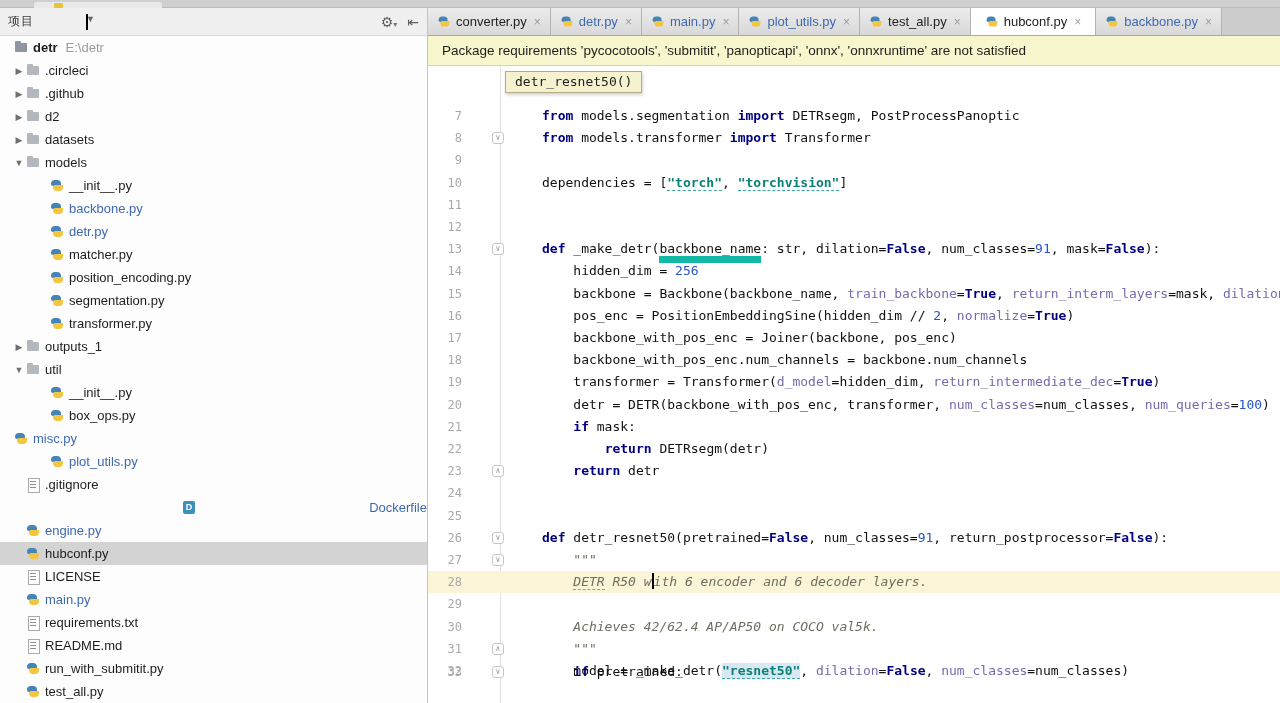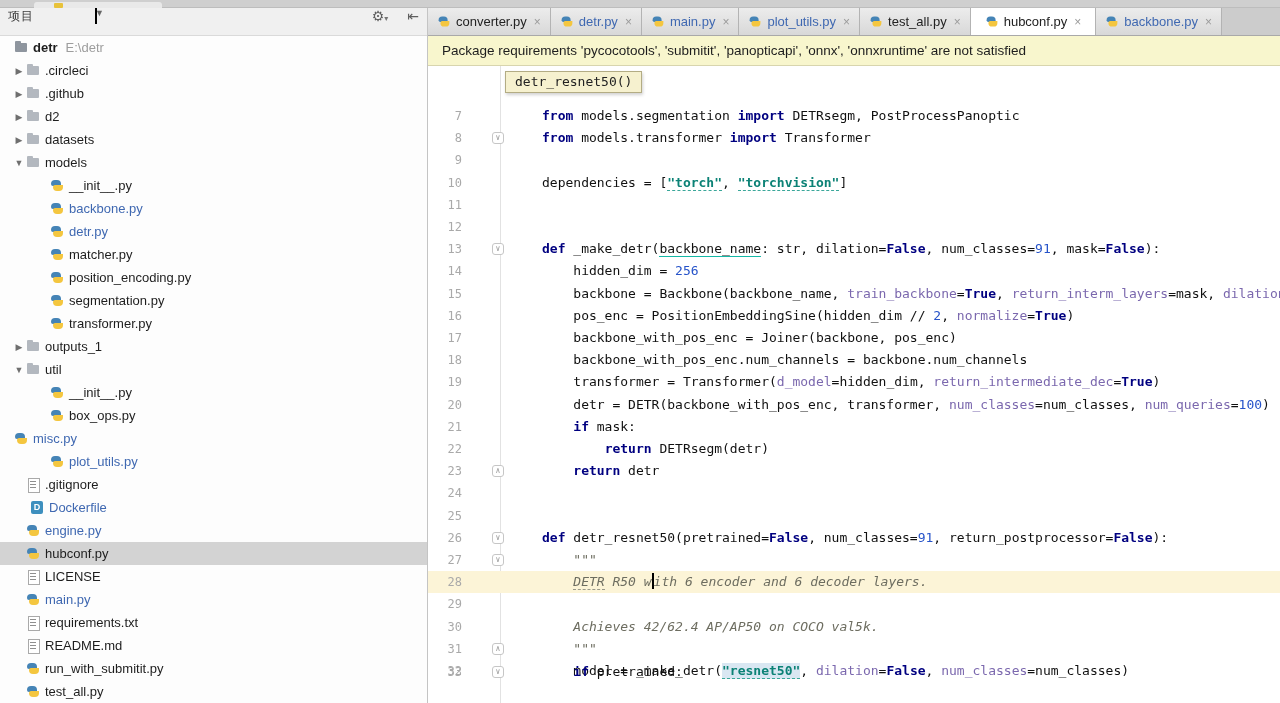--- a/index.html
+++ b/index.html
@@ -11,21 +11,21 @@
     background:#cfcfcf; border-bottom:1px solid #bdbdbd; }
   #top-sliver .ghost-tab { position:absolute; left:34px; top:2px; width:128px; height:6px;
     background:#e9e9e9; border-radius:3px 3px 0 0; }
   #top-sliver .ghost-ico { position:absolute; left:54px; top:3px; width:9px; height:5px;
     background:#e8c23a; border-radius:1px; }
 
   
   #project-panel { position:absolute; left:0; top:8px; width:428px; height:695px;
     background:#fdfdfd; border-right:1px solid #c4c4c4; }
   #panel-header { height:28px; background:#f0f0f0; border-bottom:1px solid #dadada;
-    display:flex; align-items:flex-start; padding:0 8px; font-size:12px; color:#3c3c3c;gap:9px; }
+    display:flex; align-items:center; padding:0 8px; font-size:12px; color:#3c3c3c; }
   #panel-header .ttl { letter-spacing:1px; }
   #panel-header .caret { color:#666; font-size:9px; margin-left:52px; }
   #panel-header .spring { flex:1; }
   #panel-header .hicon { color:#5f5f5f; font-size:14px; margin-left:10px; cursor:default; }
   #panel-header .hicon .mini { font-size:8px; color:#777; }
 
   #tree { position:absolute; top:28px; left:0; right:0; bottom:0; overflow:hidden;
     font-size:13px; color:#1d1d1d; }
   .trow { height:23px; display:flex; align-items:center; white-space:nowrap; }
   .trow.selected { background:#d3d3d3; }
@@ -86,21 +86,21 @@
   .cl .code { position:absolute; left:114px; white-space:pre; color:#111; }
 
   .c-k { color:#000080; font-weight:bold; }
   .c-t { color:#111; }
   .c-n { color:#2653c9; }
   .c-su { color:#0c8276; font-weight:bold; border-bottom:1px dashed #3aa79a; }
   .c-sh { color:#0c8276; font-weight:bold; border-bottom:1px dashed #3aa79a; background:#d9e7f2; }
   .c-a { color:#7b68ae; }
   .c-d { color:#6d6d60; font-style:italic; }
   .c-du { color:#6d6d60; font-style:italic; border-bottom:1px dashed #9a9a8a; }
-  .c-p { color:#111; border-bottom:1px solid #14b8a6; }
+  .c-p { color:#111; border-bottom:7px solid #14b8a6; }
   .caret { display:inline-block; width:2px; height:16px; background:#000; vertical-align:-3px; }
 
   
   #ctx-popup { position:absolute; left:77px; top:5px; padding:2px 9px 3px;
     background:#f6f1cf; border:1px solid #b3ac84; box-shadow:1px 2px 3px rgba(0,0,0,.18);
     font-family:"DejaVu Sans Mono", monospace; font-size:13px; color:#222; z-index:5; }
 </style>
 </head>
 <body>
 
@@ -211,21 +211,21 @@
       <div class="trow" style="padding-left: 36px;">
         <span class="arrow"></span>
         <span class="ico ico-py"></span>
         <span class="lbl blue">plot_utils.py</span>
       </div>
       <div class="trow" style="padding-left: 12px;">
         <span class="arrow"></span>
         <span class="ico ico-file"></span>
         <span class="lbl">.gitignore</span>
       </div>
-      <div class="trow" style="padding-left: 16px;">
+      <div class="trow" style="padding-left: 0; justify-content: space-between;">
         <span class="arrow"></span>
         <span class="ico ico-docker"></span>
         <span class="lbl blue">Dockerfile</span>
       </div>
       <div class="trow" style="padding-left: 12px;">
         <span class="arrow"></span>
         <span class="ico ico-py"></span>
         <span class="lbl blue">engine.py</span>
       </div>
       <div class="trow selected" style="padding-left: 12px;">

